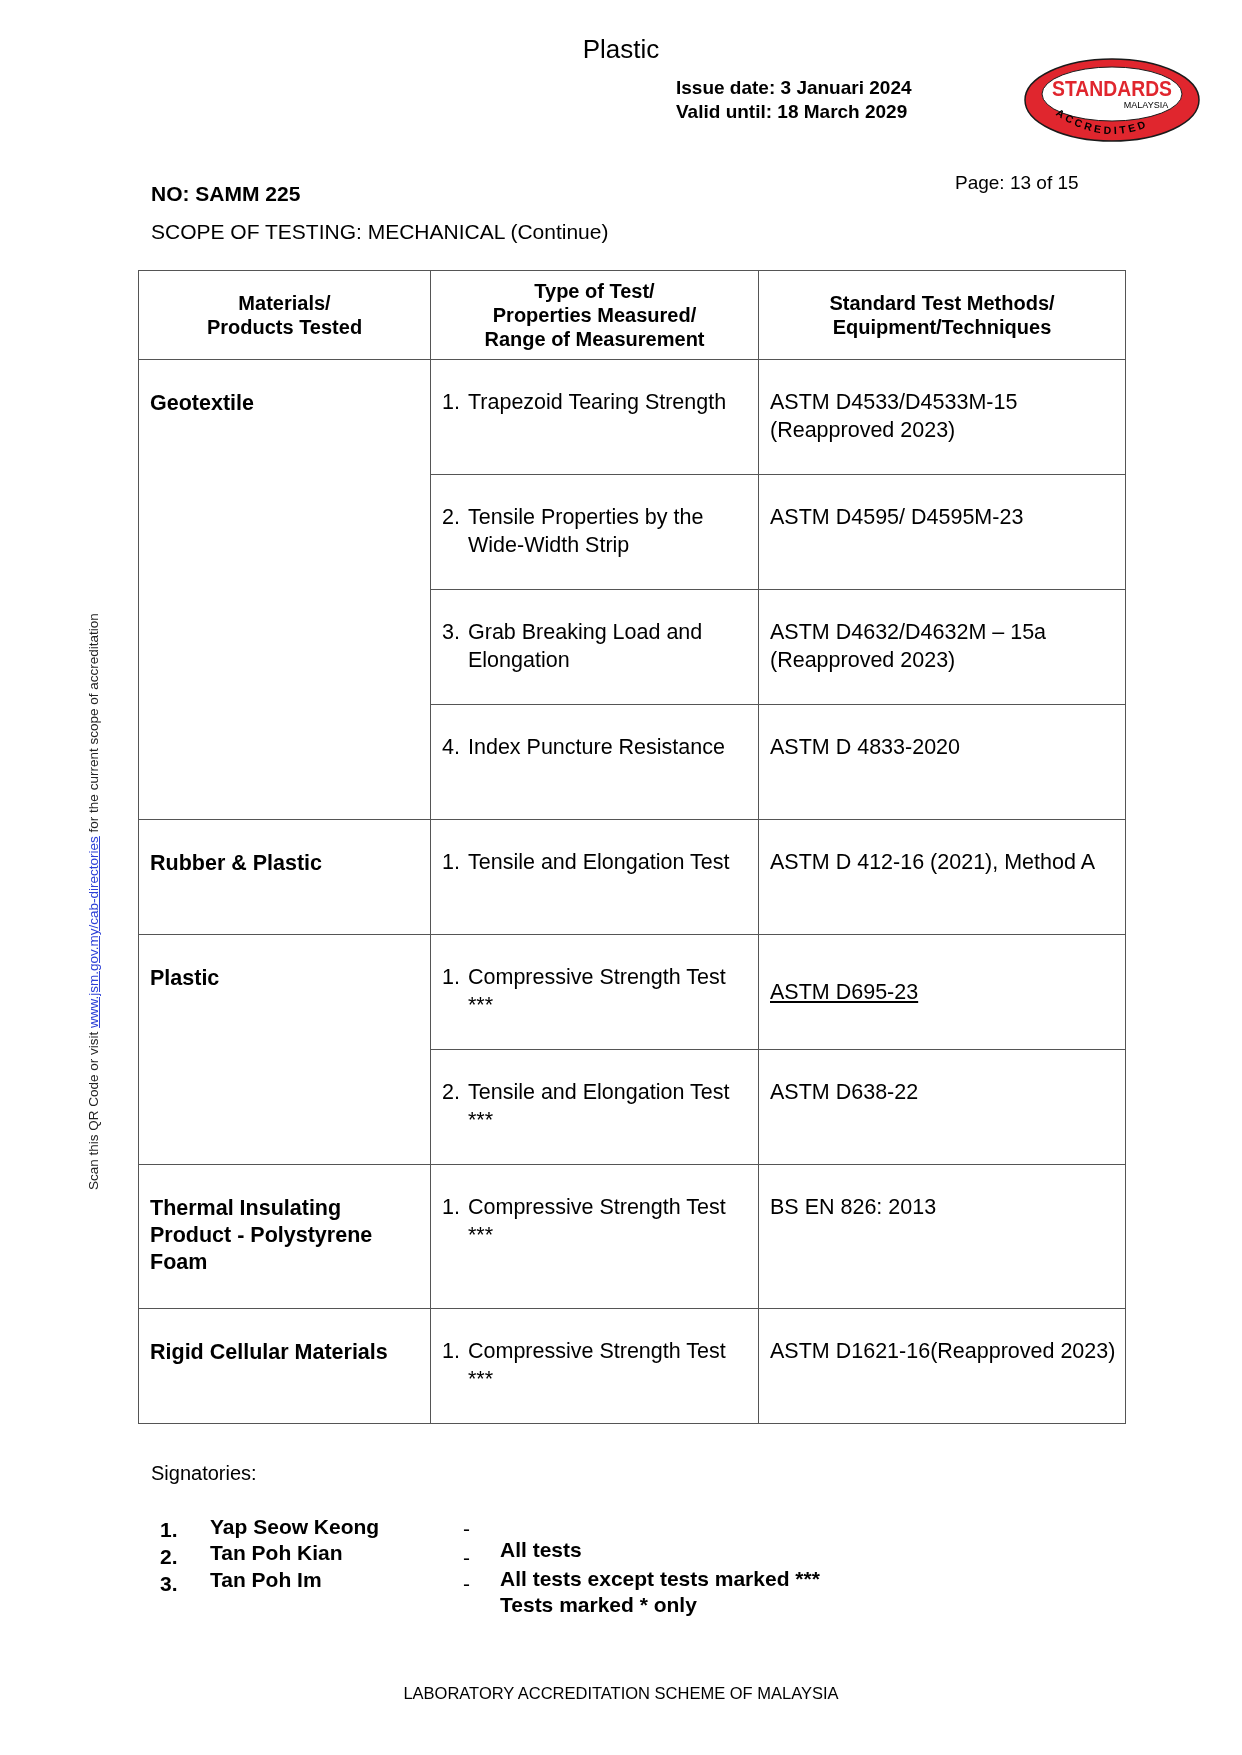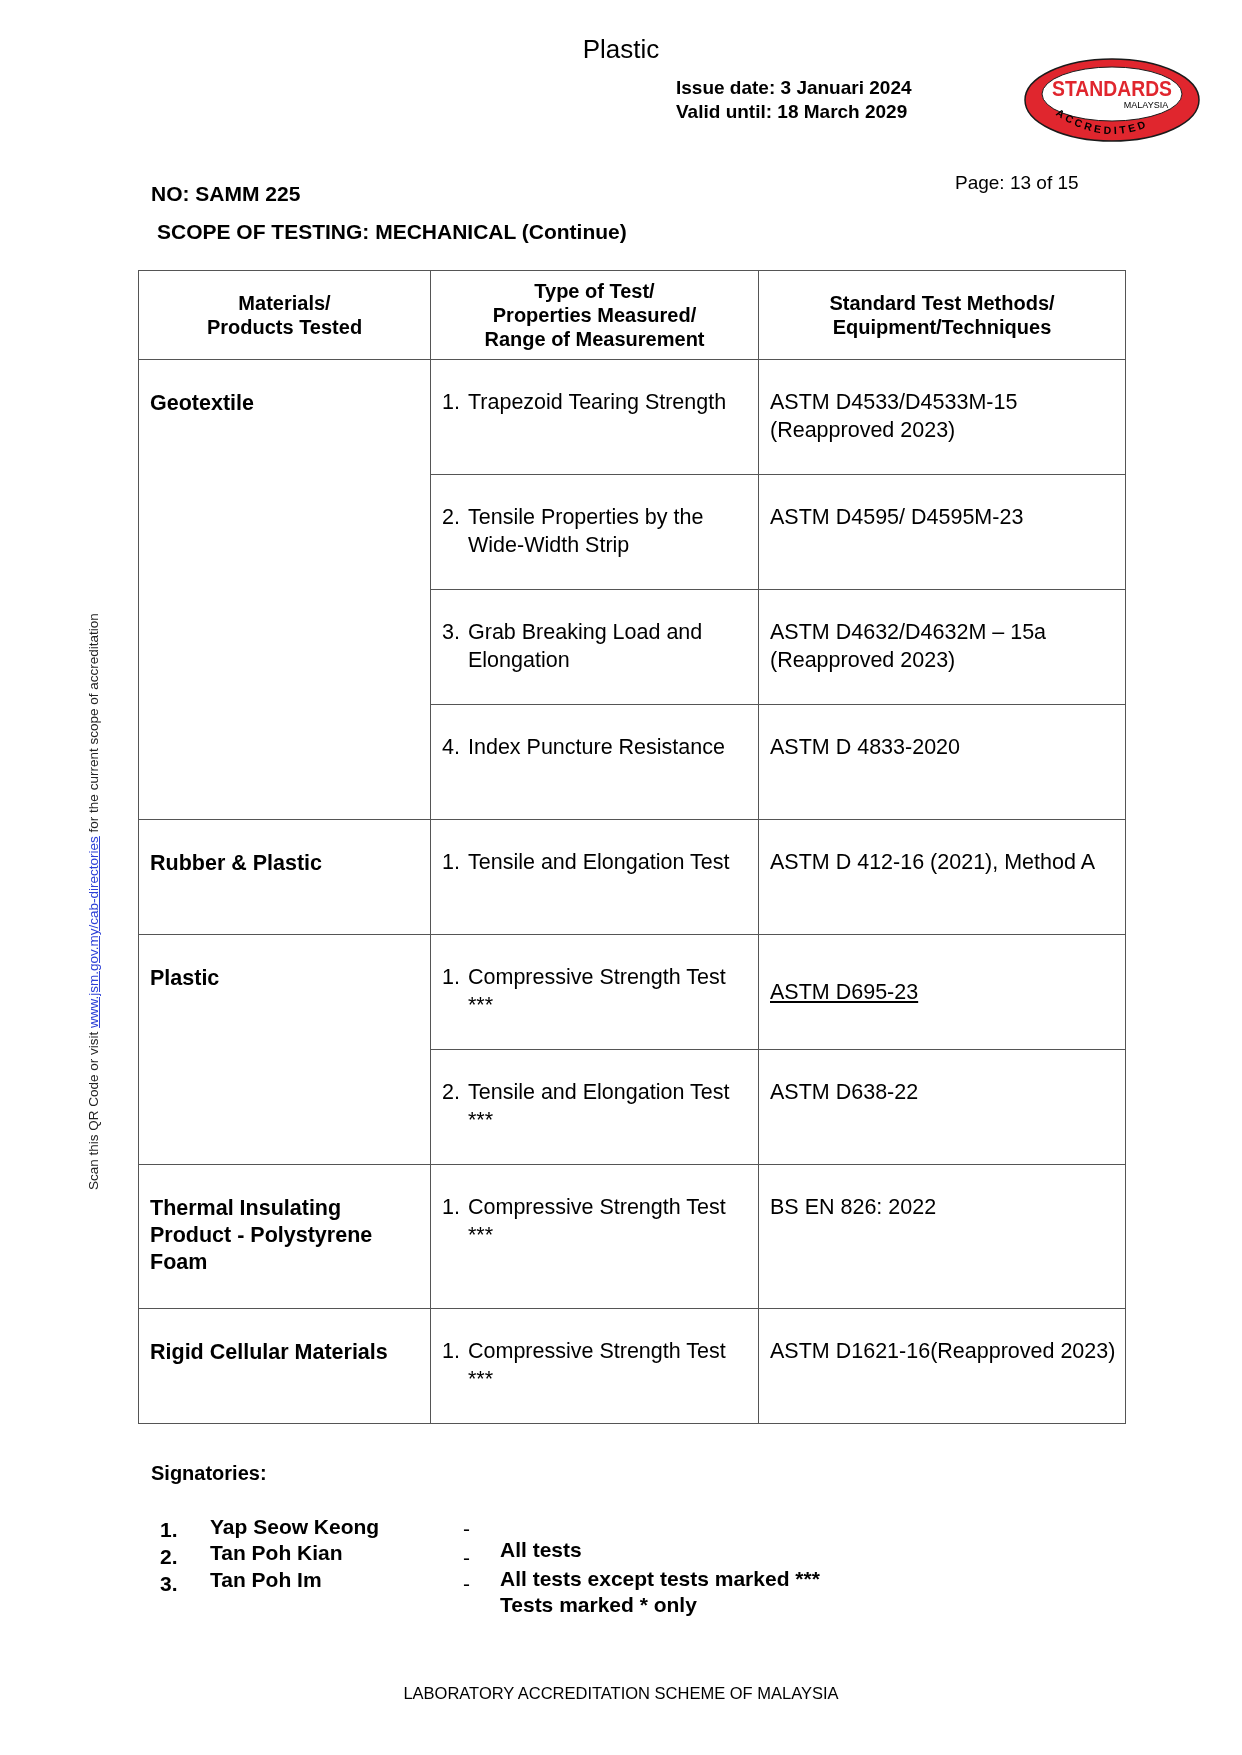--- a/index.html
+++ b/index.html
@@ -4,42 +4,42 @@
 <style>
   html, body { margin: 0; padding: 0; background: #ffffff; }
   body { width: 1242px; height: 1755px; position: relative; overflow: hidden;
          font-family: "Liberation Sans", sans-serif; color: #000; }
   .abs { position: absolute; }
   #doc-title { left: 0; width: 1242px; top: 34px; text-align: center; font-size: 26px; }
   #dates { left: 676px; top: 76px; font-size: 19px; font-weight: bold; line-height: 24px; }
   #logo { left: 1022px; top: 56px; width: 180px; height: 88px; }
   #doc-no { left: 151px; top: 146px; font-size: 21px; font-weight: bold; margin-top: 36px; }
   #page-no { left: 955px; top: 172px; font-size: 19px; }
-  #scope { left: 157px; top: 220px; font-size: 21px; font-weight: bold; }
+  #scope { left: 151px; top: 220px; font-size: 21px; font-weight: normal; }
   #side-note { left: 86px; top: 1190px; transform-origin: 0 0; transform: rotate(-90deg);
                white-space: nowrap; font-size: 13.5px; color: #222; }
   #side-note a { color: #2c3fd6; text-decoration: underline; }
 
   table#scope-table { position: absolute; left: 138px; top: 270px; width: 987px;
     border-collapse: collapse; table-layout: fixed; font-size: 21.5px; }
   #scope-table td, #scope-table th { border: 1.6px solid #555; vertical-align: top; padding: 0; }
   #scope-table th { font-size: 20px; font-weight: bold; text-align: center; vertical-align: middle;
     height: 88px; line-height: 24px; }
   .c1 { width: 292px; } .c2 { width: 328px; } .c3 { width: 367px; }
   .mat { font-weight: bold; padding: 30px 10px 0 11px !important; line-height: 27px; }
   .test { padding: 28px 8px 0 11px !important; line-height: 28px; }
   .test .num { display: inline-block; width: 26px; }
   .test .row { display: flex; }
   .test .row .num { flex: 0 0 26px; }
   .method { padding: 28px 8px 0 11px !important; line-height: 28px; }
   .method.mid { vertical-align: middle !important; padding-top: 0 !important; padding-bottom: 0 !important; text-decoration: underline; }
   tr.r { height: 115px; }
   tr.r-tall { height: 144px; }
 
-  #signatories-label { left: 151px; top: 1462px; font-size: 20px; font-weight: bold; }
+  #signatories-label { left: 151px; top: 1462px; font-size: 20px; font-weight: normal; }
   .sig { font-size: 21px; font-weight: bold; line-height: 26px; }
   .sig-num { left: 160px; }
   .sig-name { left: 210px; }
   .sig-dash { left: 463px; font-weight: normal; }
   .sig-scope { left: 500px; margin-top: 21px; }
 
   #footer { left: 0; width: 1242px; top: 1683px; text-align: center; font-size: 16.5px; line-height: 20px; }
   #footer i { font-style: italic; }
 </style>
 </head>
@@ -166,21 +166,21 @@
   </tr>
 
   <tr class="r-tall">
     <td class="mat">Thermal Insulating Product - Polystyrene Foam</td>
     <td class="test">
           <div class="row">
             <span class="num">1.</span>
             <span>Compressive Strength Test ***</span>
           </div>
         </td>
-    <td class="method">BS EN 826: 2022</td>
+    <td class="method">BS EN 826: 2013</td>
   </tr>
 
   <tr class="r">
     <td class="mat">Rigid Cellular Materials</td>
     <td class="test">
           <div class="row">
             <span class="num">1.</span>
             <span>Compressive Strength Test ***</span>
           </div>
         </td>

